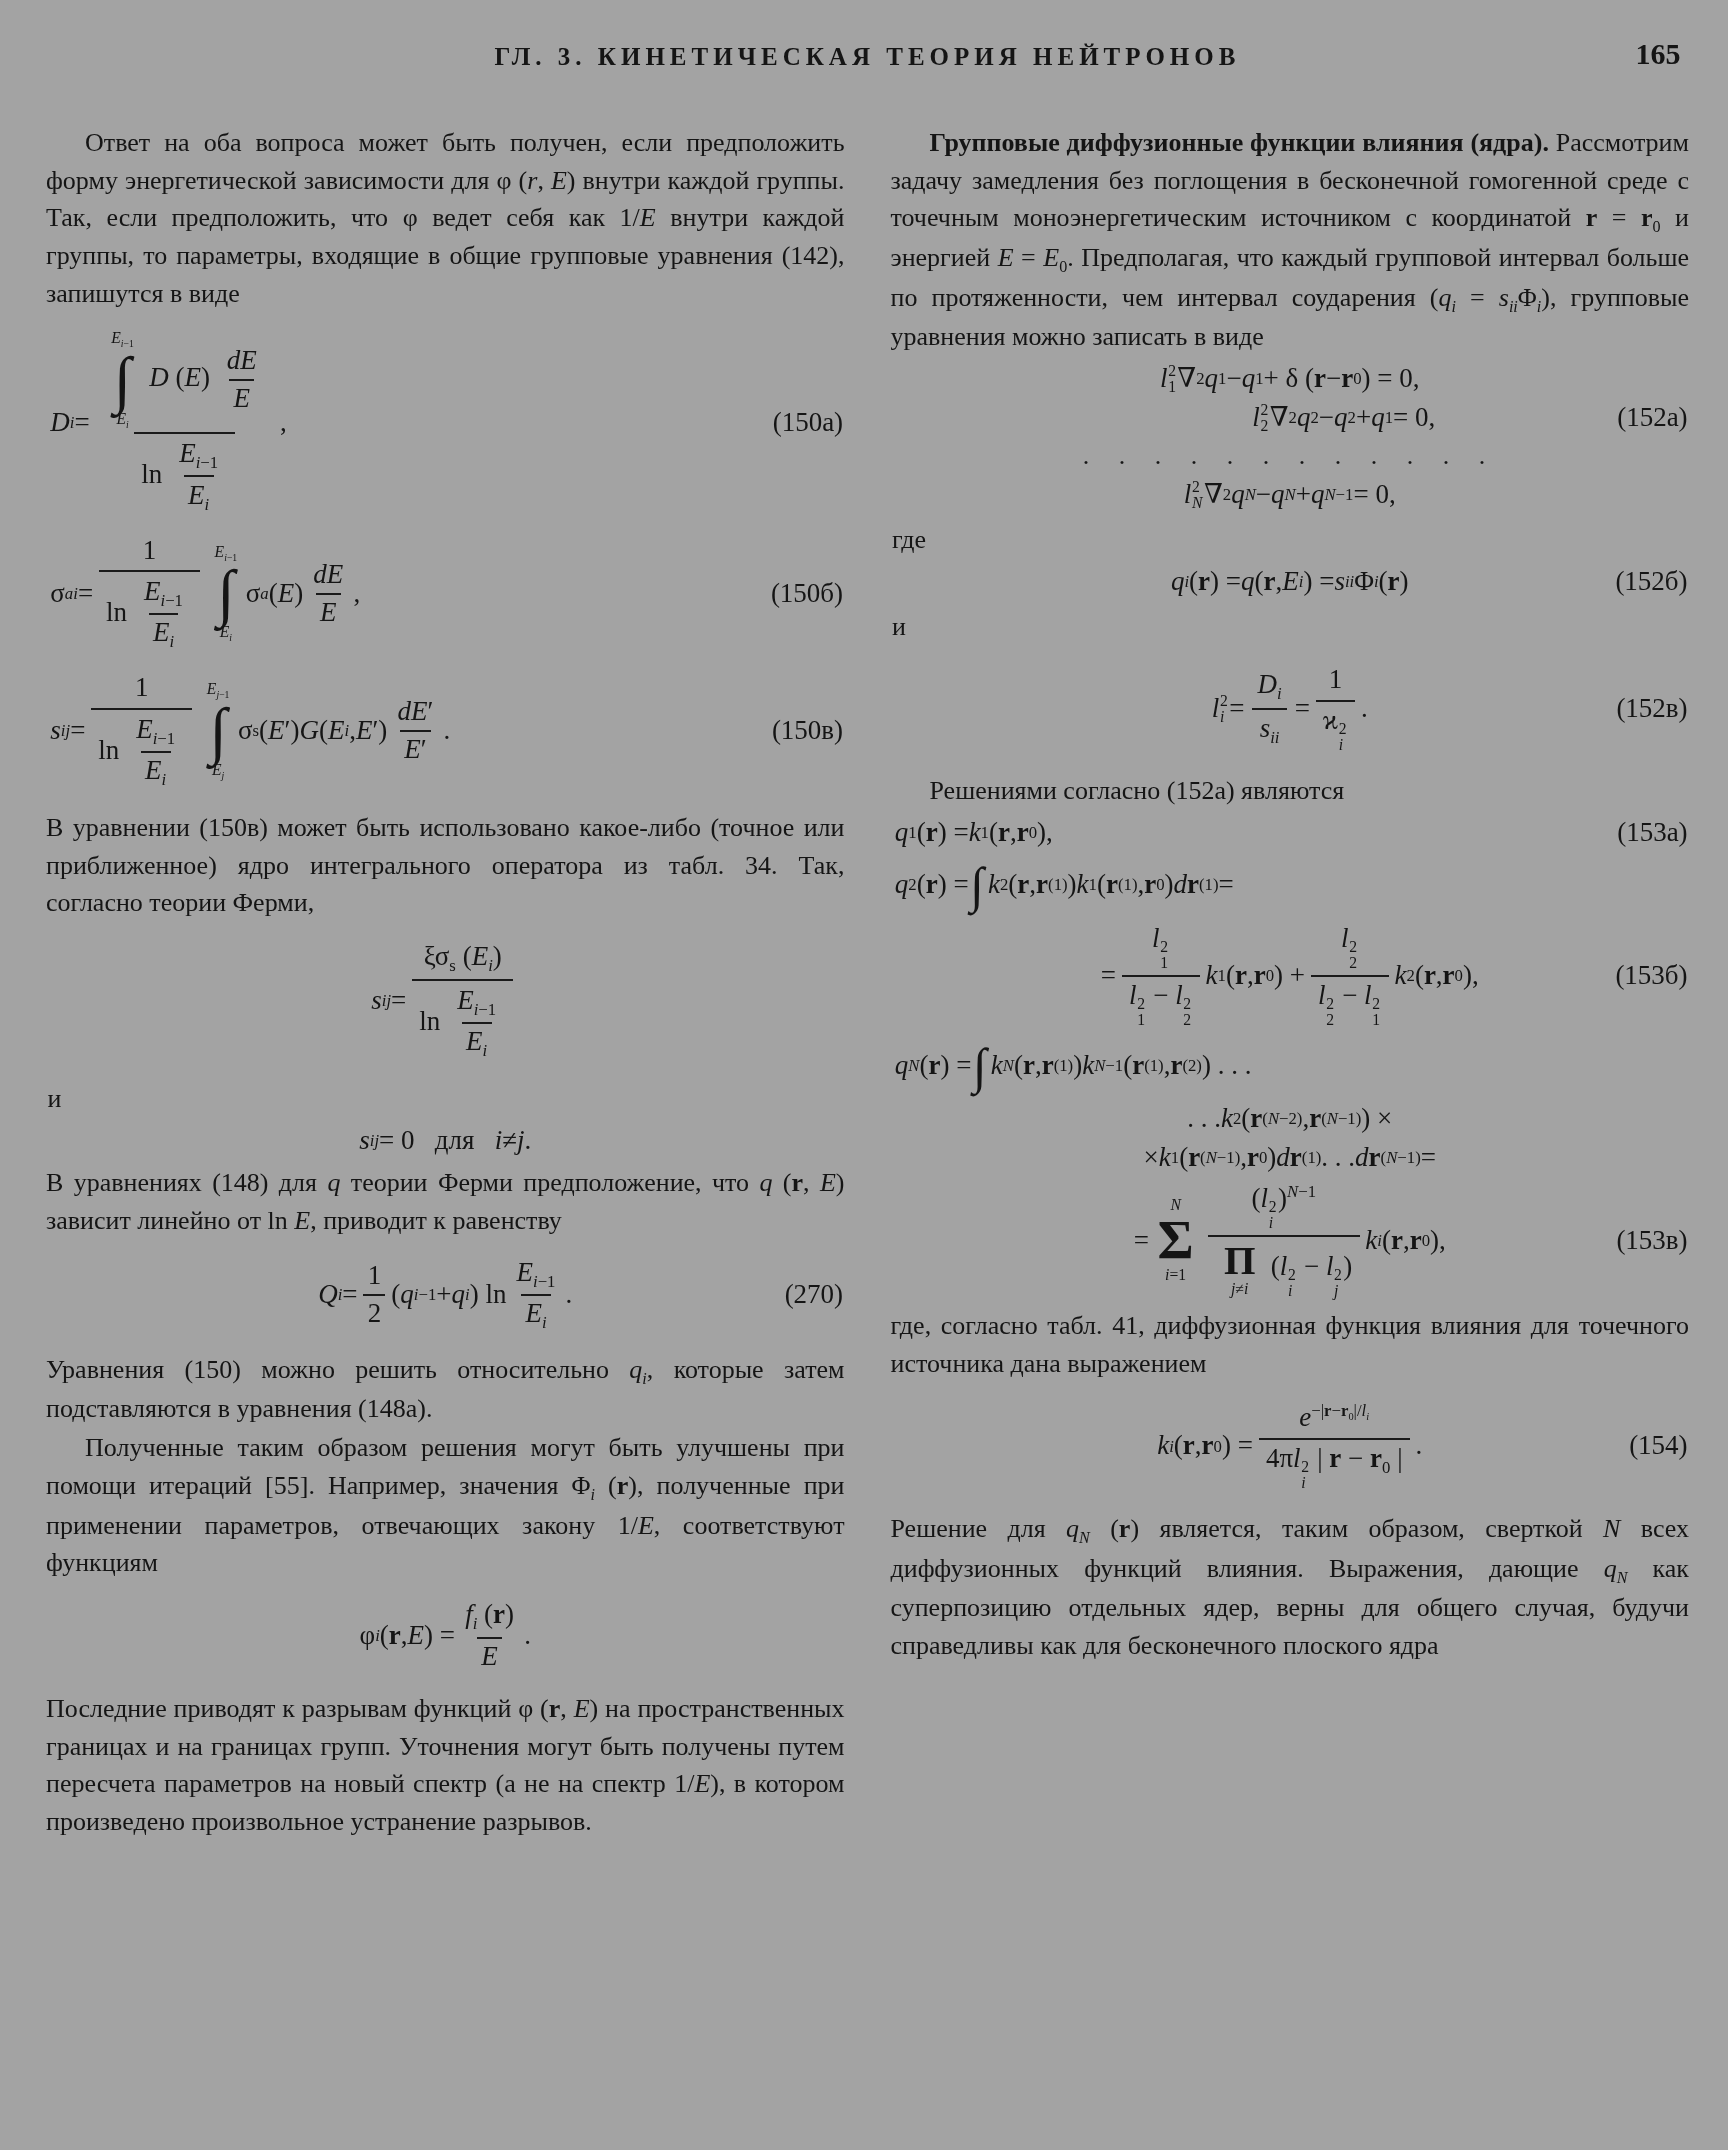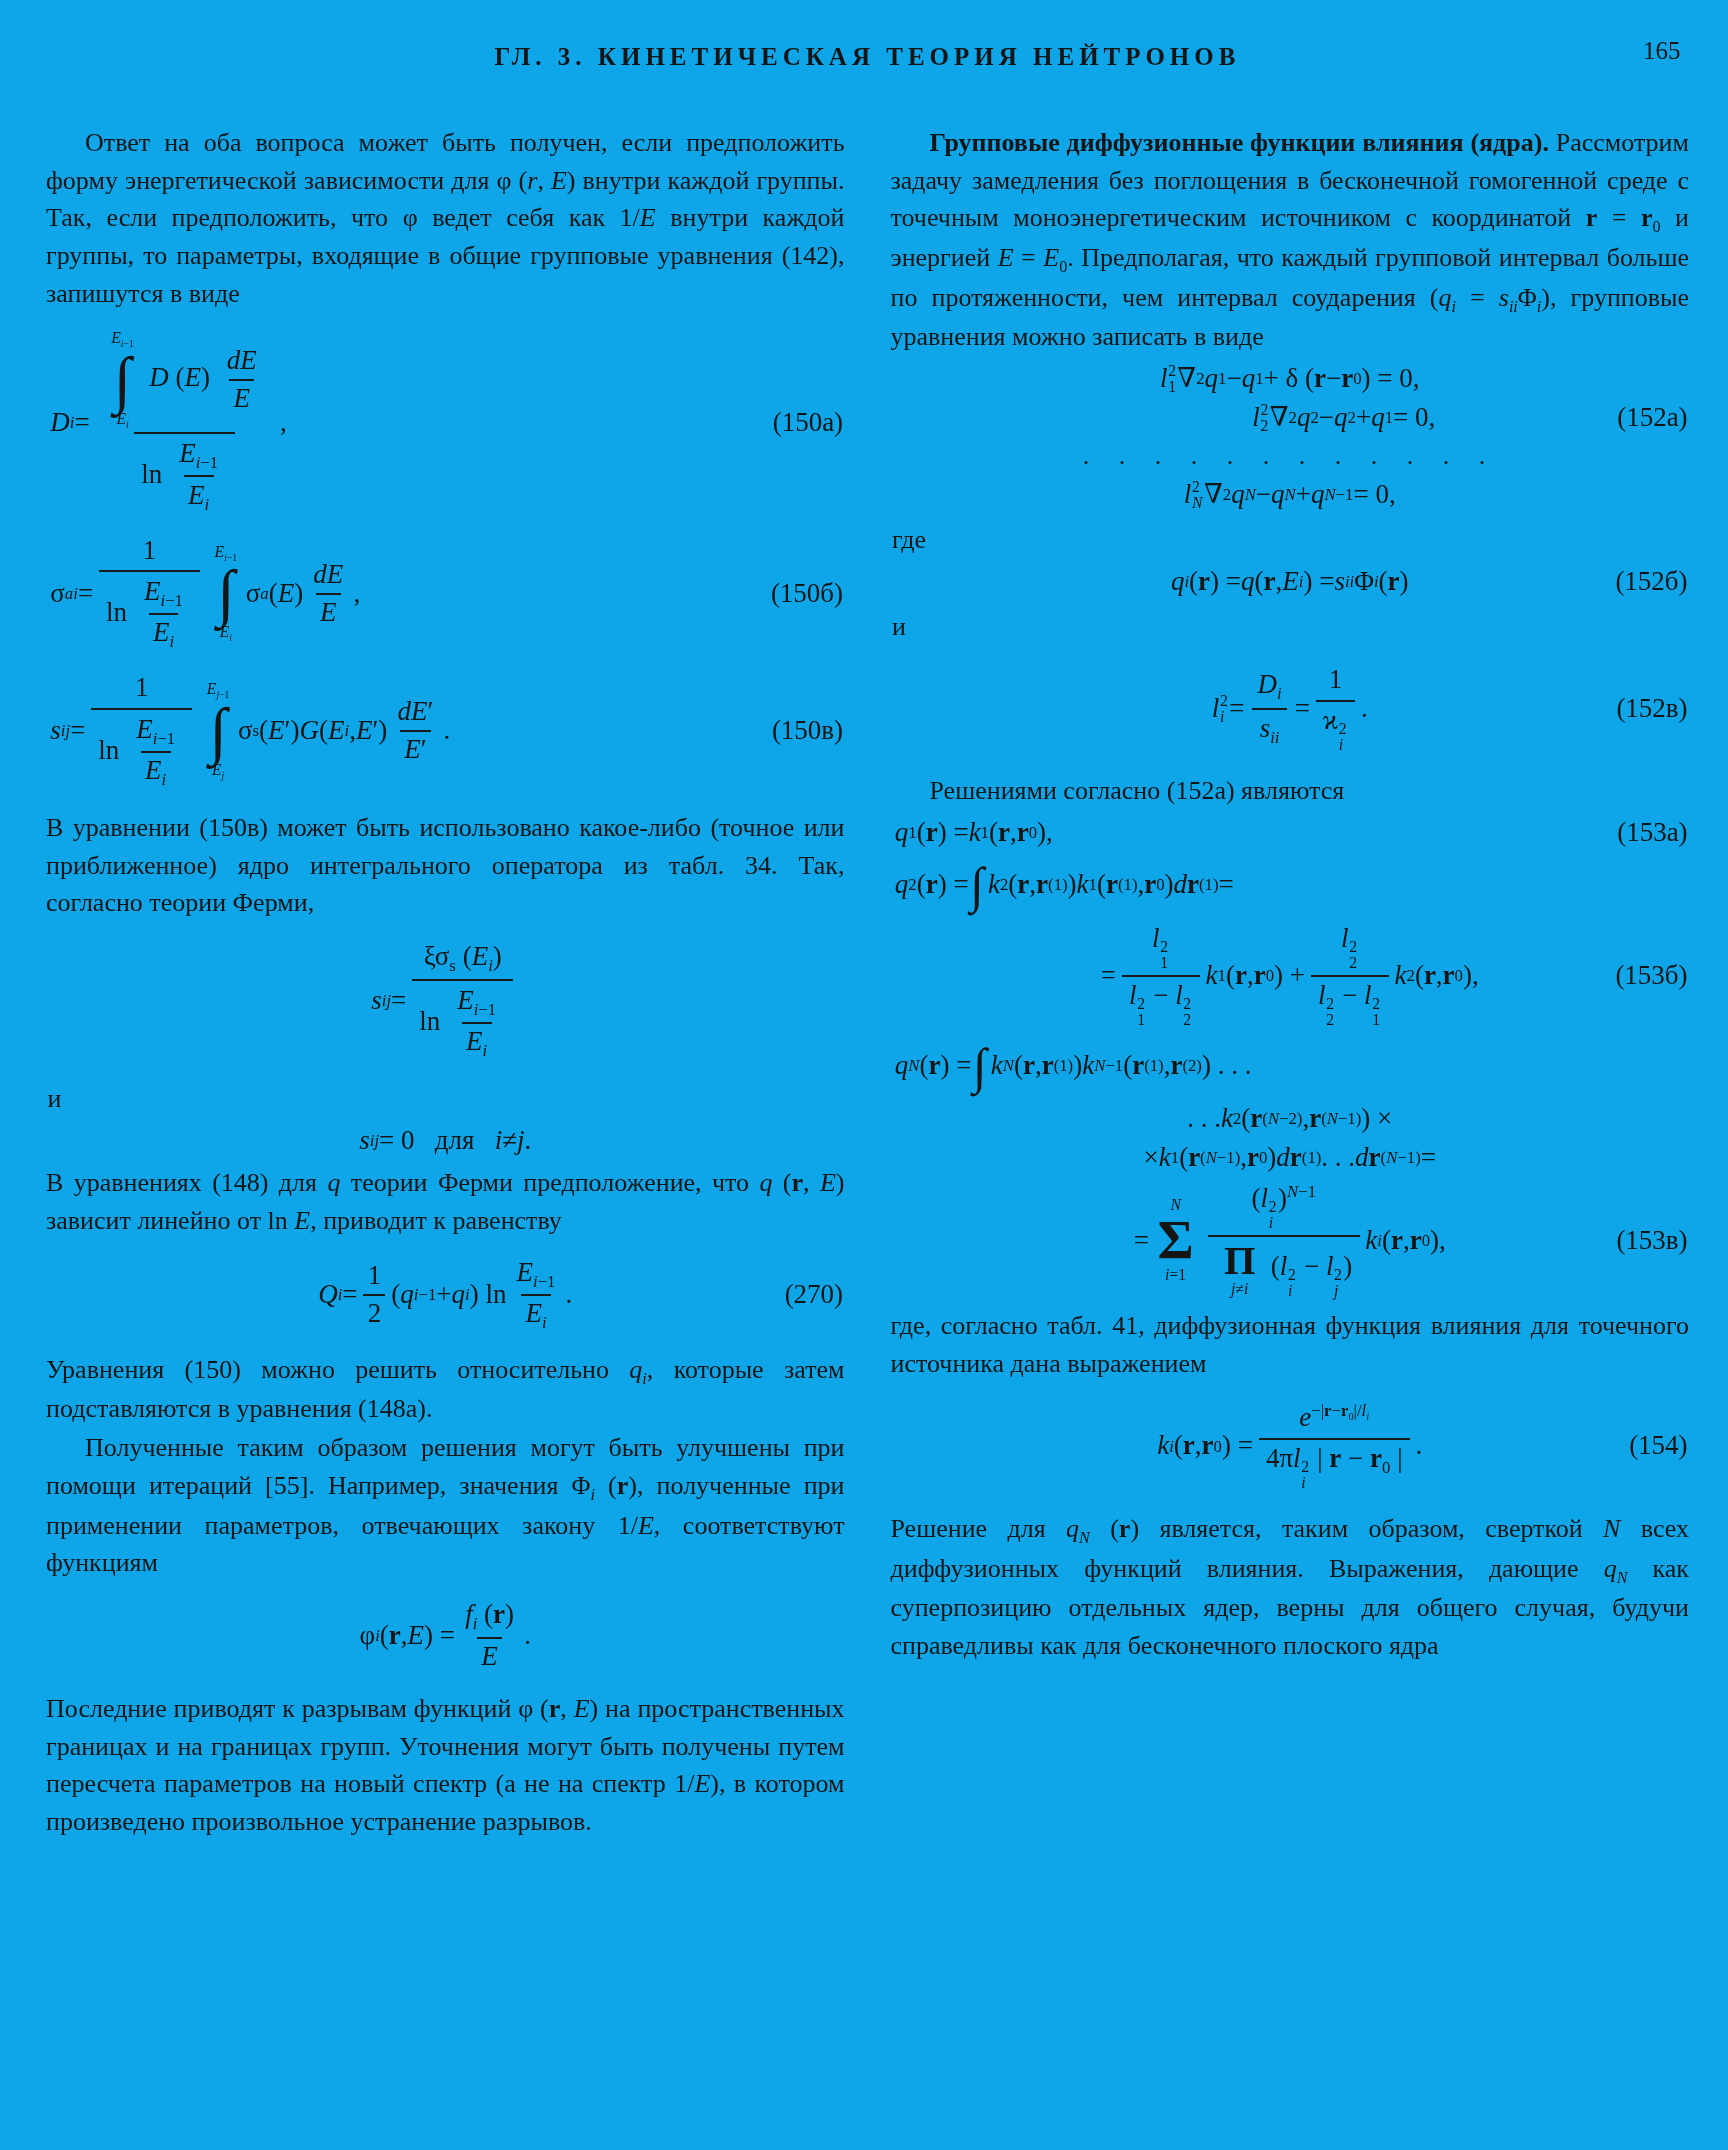--- a/index.html
+++ b/index.html
@@ -1,35 +1,35 @@
 <!DOCTYPE html>
 <html lang="ru" style="font-size:11.5px"><head>
 <meta charset="utf-8">
 <style>
   html,body{margin:0;padding:0;background:#e8e8e4;}
   .sheet{
     position:relative;
     width:1729px;height:2151px;
-    background:#0ea5e9;
+    background:#a3a3a3;
     color:#151515;
     font-family:"Liberation Serif","DejaVu Serif",serif;
     overflow:hidden;
     box-sizing:border-box;
     padding:37px 40px 0 46px;
   }
   
   .hdr{position:relative;height:50px;}
   .running-head{
     position:absolute;left:0;right:0;top:5.8px;
     text-align:center;
     font-size:25px;font-weight:700;letter-spacing:5px;
   }
   .page-number{
     position:absolute;right:8.6px;top:0;
-    font-size:25px;font-weight:400;
+    font-size:30px;font-weight:700;
   }
   
   .columns{display:flex;gap:46px;margin-top:37px;}
   .col{flex:1;min-width:0;font-size:26px;line-height:1.45;text-align:justify;}
   p{margin:0 0 1.4px 0;}
   p.pind{text-indent:39px;}
   .lbl{margin:10px 0 4.3px 1.4px;}
   
   .eq{
     position:relative;display:flex;align-items:center;justify-content:center;

